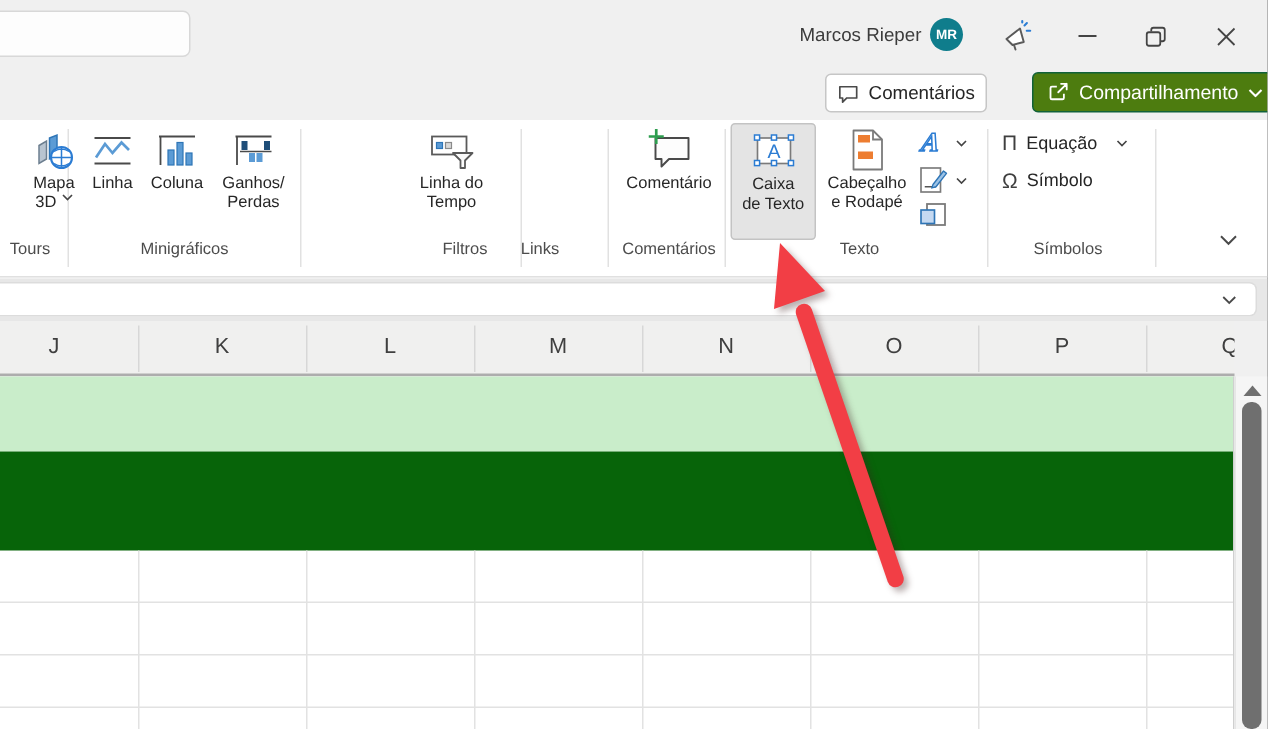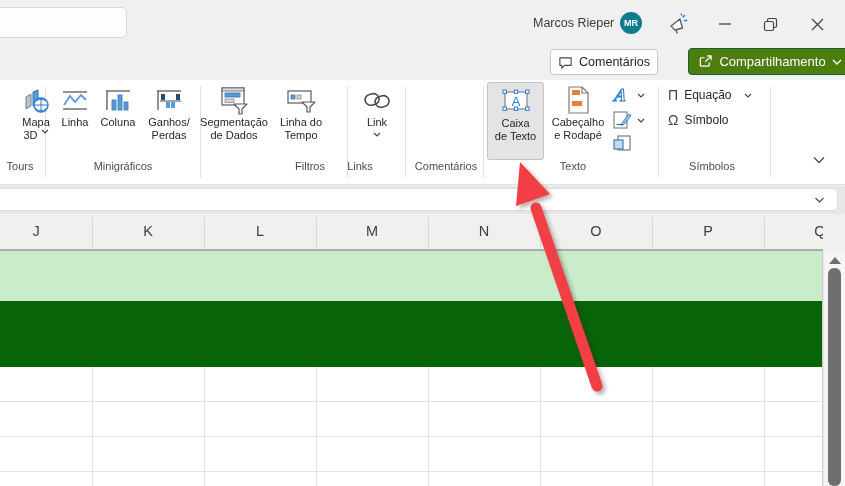--- a/index.html
+++ b/index.html
@@ -186,59 +186,43 @@
           <rect x="12" y="16" width="4" height="6" fill="#5b9bd5"></rect>
           <rect x="17" y="16" width="4" height="6" fill="#5b9bd5"></rect>
           <rect x="22" y="8" width="4" height="6" fill="#1f4e79"></rect>
           <line x1="6" y1="15" x2="27" y2="15" stroke="#4a4a4a" stroke-width="1"></line>
         </svg>
       </span>
       <span class="rlbl">Ganhos/</span>
       <span class="rlbl">Perdas</span>
     </div>
 
-    <div class="rbtn" style="left:204px; width:60px;">
-      <span class="ric">
-        <svg width="32" height="30" viewBox="0 0 32 30">
-          <rect x="4" y="3" width="22" height="17" fill="#fff" stroke="#5a5a5a" stroke-width="1.2"></rect>
-          <rect x="4" y="3" width="22" height="3" fill="#e0e0e0" stroke="#5a5a5a" stroke-width="0.8"></rect>
-          <rect x="7" y="8" width="15" height="4" fill="#5b9bd5" stroke="#2e75b6" stroke-width="0.8"></rect>
-          <rect x="7" y="14" width="9" height="3.5" fill="#d9d9d9" stroke="#8a8a8a" stroke-width="0.8"></rect>
-          <path d="M16 19 h13 l-5 5 v5 h-3 v-5 z" fill="#fafafa" stroke="#5a5a5a" stroke-width="1.2" stroke-linejoin="round"></path>
-        </svg>
-      </span>
-      <span class="rlbl">Segmentação</span>
-      <span class="rlbl">de Dados</span>
-    </div>
     <div class="rbtn" style="left:272px; width:58px;">
       <span class="ric">
         <svg width="32" height="30" viewBox="0 0 32 30">
           <rect x="3" y="6" width="23" height="12" fill="#fff" stroke="#5a5a5a" stroke-width="1.2"></rect>
           <rect x="6" y="10" width="4" height="4" fill="#5b9bd5" stroke="#2e75b6" stroke-width="0.8"></rect>
           <rect x="12" y="10" width="4" height="4" fill="#d9d9d9" stroke="#8a8a8a" stroke-width="0.8"></rect>
           <path d="M17 17 h13 l-5 5 v5 h-3 v-5 z" fill="#fafafa" stroke="#5a5a5a" stroke-width="1.2" stroke-linejoin="round"></path>
         </svg>
       </span>
       <span class="rlbl">Linha do</span>
       <span class="rlbl">Tempo</span>
     </div>
 
-    <div class="rbtn" style="left:356px; width:42px;">
-      <span class="ric">
-        <svg width="30" height="26" viewBox="0 0 30 26">
-          <rect x="3" y="7" width="14" height="11" rx="5.5" fill="none" stroke="#4a4a4a" stroke-width="1.6" transform="rotate(-12 10 12)"></rect>
-          <rect x="13" y="9" width="14" height="11" rx="5.5" fill="none" stroke="#4a4a4a" stroke-width="1.6" transform="rotate(-12 20 14)"></rect>
-        </svg>
-      </span>
-      <span class="rlbl">Link</span>
-      <svg class="chev" style="margin-top:3px;" width="8" height="5" viewBox="0 0 8 5">
-          <polyline points="1,1 4,4 7,1" fill="none" stroke="#444" stroke-width="1.1"></polyline>
-        </svg>
-    </div>
-
+
+    <div class="rbtn" style="left:412px; width:68px;">
+      <span class="ric">
+        <svg width="34" height="32" viewBox="0 0 34 32">
+          <path d="M8 8 h22 v14 h-13 l-5 5 v-5 h-4 z" fill="#fdfdfd" stroke="#4a4a4a" stroke-width="1.3" stroke-linejoin="round"></path>
+          <path d="M8.5 2 v10 M3.5 7 h10" stroke="#2e9e4f" stroke-width="1.8"></path>
+        </svg>
+      </span>
+      <span class="rlbl">Comentário</span>
+    </div>
 
     <div class="rbtn active" style="left:487px; width:57px;">
       <span class="ric">
         <svg width="32" height="30" viewBox="0 0 32 30">
           <rect x="5" y="6" width="22" height="17" fill="#fff" stroke="#7a7a7a" stroke-width="1.1"></rect>
           <text x="16" y="19.5" font-size="13" font-family="Liberation Sans, sans-serif" fill="#2b7cd3" text-anchor="middle">A</text>
           <g fill="#fff" stroke="#2b7cd3" stroke-width="1">
             <rect x="3" y="4" width="3.4" height="3.4"></rect>
               <rect x="25.6" y="4" width="3.4" height="3.4"></rect>
             <rect x="3" y="21" width="3.4" height="3.4"></rect>

